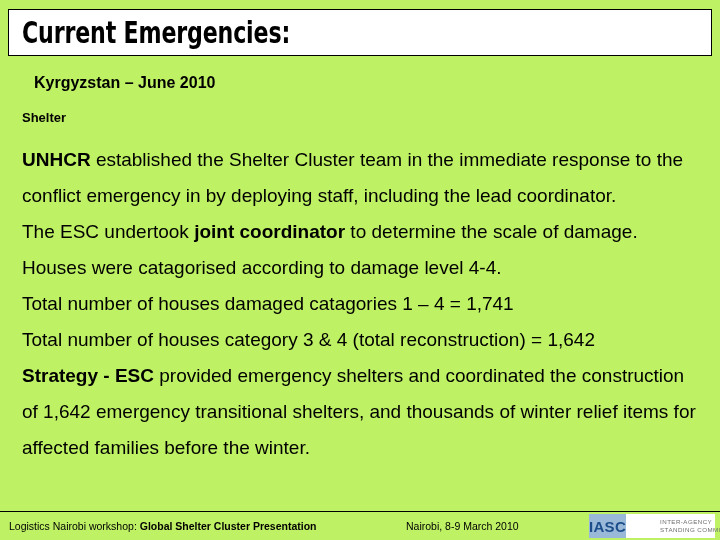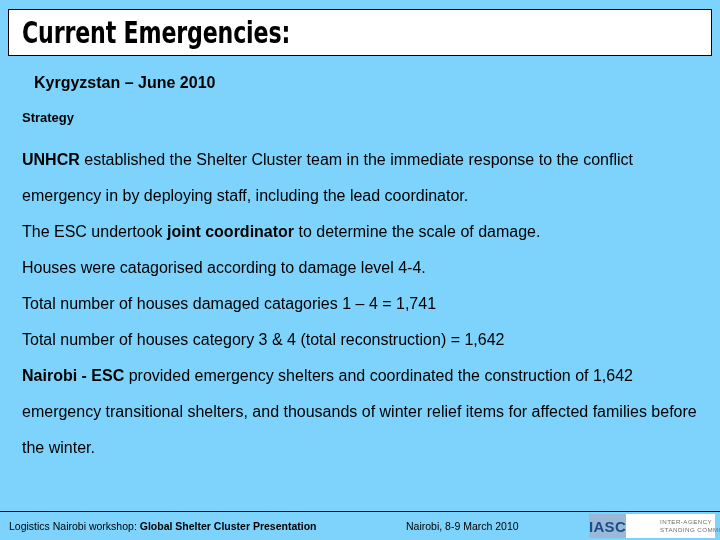--- a/index.html
+++ b/index.html
@@ -14,21 +14,21 @@
     color: #000000;
     overflow: hidden;
     position: relative;
   }
   .slide {
     position: absolute;
     left: 0;
     top: 0;
     width: 720px;
     height: 540px;
-    background: #7dd3fc;
+    background: #bef264;
   }
 
   
   .title-box {
     position: absolute;
     left: 8px;
     top: 9px;
     width: 704px;
     height: 47px;
     box-sizing: border-box;
@@ -64,21 +64,21 @@
     margin: 0 0 14px 12px;
     white-space: nowrap;
   }
   .section-label {
     font-size: 13px;
     font-weight: bold;
     line-height: 19px;
     margin: 0 0 15px 0;
   }
   .para {
-    font-size: 16px;
+    font-size: 19px;
     line-height: 36px;
     margin: 0;
     color: #000000;
   }
   .para b { font-weight: bold; }
 
   
   .footer-rule {
     position: absolute;
     left: 0px;
@@ -159,33 +159,33 @@
 <div class="slide">
 
   <div class="title-box">
     <div class="title-text">Current Emergencies:</div>
   </div>
 
   <div class="body-area">
 
     <p class="subtitle">Kyrgyzstan – June 2010</p>
 
-    <p class="section-label">Strategy</p>
+    <p class="section-label">Shelter</p>
 
     <p class="para"><b>UNHCR</b><span>  established the Shelter Cluster team in the immediate response to the conflict emergency in by deploying staff, including the lead coordinator.</span></p>
 
     <p class="para"><span>The ESC undertook </span><b>joint coordinator</b><span> to determine the scale of damage.</span></p>
 
     <p class="para">Houses were catagorised according to damage level 4-4.</p>
 
     <p class="para">Total number of houses damaged catagories 1 – 4 = 1,741</p>
 
     <p class="para">Total number of houses category 3 &amp; 4 (total reconstruction)  = 1,642</p>
 
-    <p class="para"><b>Nairobi - ESC</b><span> provided emergency shelters and coordinated the construction of 1,642 emergency transitional shelters, and thousands of winter relief items for affected families before the winter.</span></p>
+    <p class="para"><b>Strategy - ESC</b><span> provided emergency shelters and coordinated the construction of 1,642 emergency transitional shelters, and thousands of winter relief items for affected families before the winter.</span></p>
 
   </div>
 
   <div class="footer-rule"></div>
 
   <div class="footer">
     <div class="footer-left"><span>Logistics Nairobi workshop: </span><b>Global Shelter Cluster Presentation</b></div>
     <div class="footer-center">Nairobi, 8-9 March 2010</div>
   </div>
 

